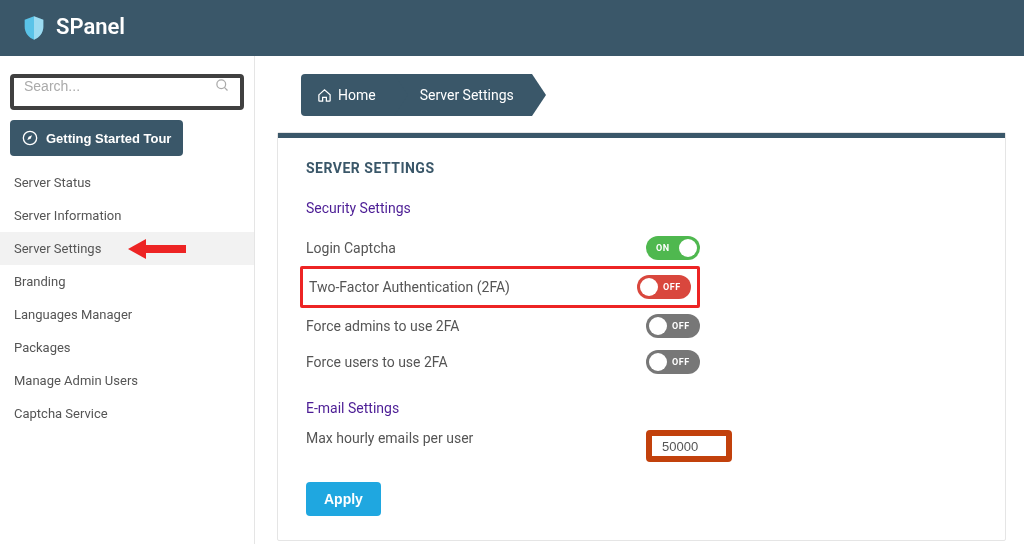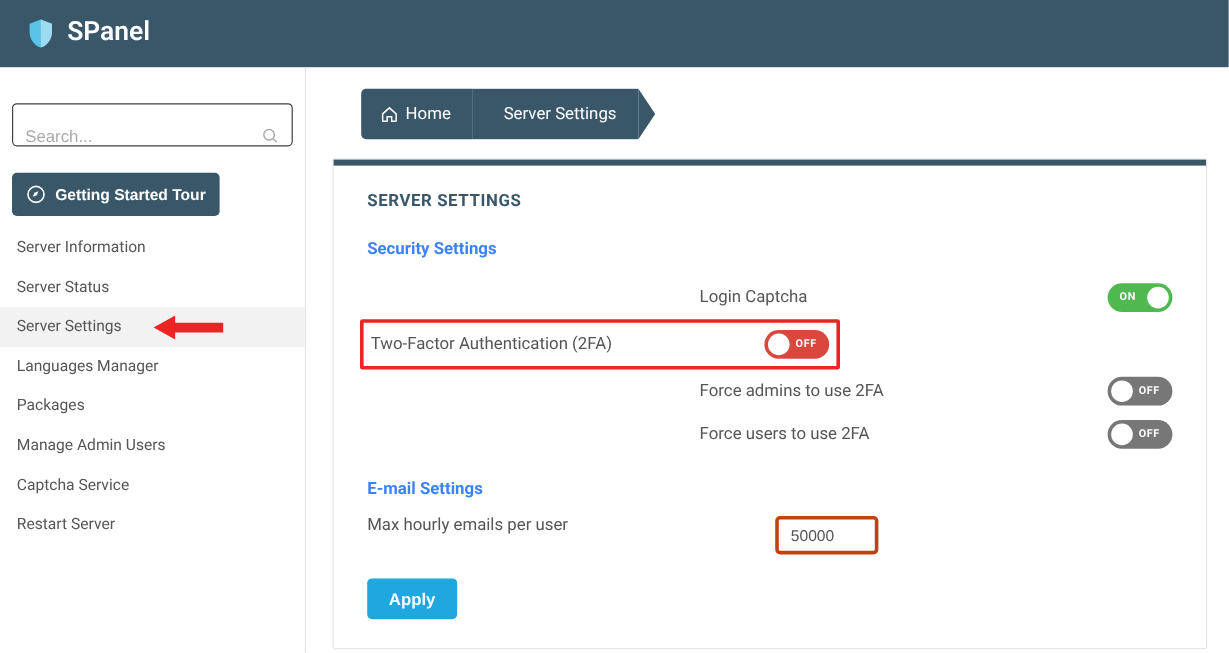--- a/index.html
+++ b/index.html
@@ -5,21 +5,21 @@
 * { box-sizing: border-box; margin: 0; padding: 0; }
 body { font-family: -apple-system, "Segoe UI", Roboto, sans-serif; font-size: 14px; color: #4a4a4a; background: #fff; width: 1024px; height: 544px; overflow: hidden; }
 
 .topbar { display: flex; align-items: center; height: 56px; background: #3a5769; padding: 0 20px; color: #fff; }
 .logo-wrap { display: flex; align-items: flex-start; gap: 8px; }
 .logo-wrap svg { width: 28px; height: 28px; }
 .brand { font-size: 22px; font-weight: 600; color: #fff; }
 
 .layout { display: flex; height: calc(100% - 56px); }
 .sidebar { width: 255px; flex-shrink: 0; border-right: 1px solid #e5e5e5; padding-top: 18px; display: flex; flex-direction: column; gap: 10px; }
-.search-wrap { margin: 12px 10px; position: relative; border: 1px solid #404040; border-radius: 4px; display: flex; align-items: flex-end; height: 36px; }
+.search-wrap { margin: 0 10px; position: relative; border: 4px solid #404040; border-radius: 4px; display: flex; align-items: flex-start; height: 36px; }
 .search-wrap input { border: none; outline: none; flex: 1; padding: 0 10px; font-size: 14px; color: #999; background: transparent; }
 .search-wrap input::placeholder { color: #aaa; }
 .search-wrap .sicon { margin-right: 10px; color: #aaa; display: flex; }
 
 .tour-btn { margin: 0 10px; background: #3a5769; color: #fff; border: none; border-radius: 4px; height: 36px; display: flex; align-items: center; gap: 8px; padding: 0 12px; font-size: 13px; font-weight: 600; cursor: pointer; width: fit-content; }
 .tour-btn svg { width: 16px; height: 16px; }
 
 .section-hdr { background: #3a5769; color: #fff; display: flex; align-items: center; gap: 10px; padding: 10px 14px; font-size: 14px; font-weight: 600; }
 .section-hdr svg { width: 16px; height: 16px; }
 
@@ -34,44 +34,44 @@
 .crumb:first-child { padding-left: 16px; border-radius: 4px 0 0 4px; }
 .crumb::after { content: ""; position: absolute; right: -14px; top: 0; width: 0; height: 0; border-top: 21px solid transparent; border-bottom: 21px solid transparent; border-left: 14px solid #3a5769; z-index: 1; }
 .crumb::before { content: ""; position: absolute; right: -17px; top: 0; width: 0; height: 0; border-top: 21px solid transparent; border-bottom: 21px solid transparent; border-left: 14px solid #fff; z-index: 0; }
 .crumb:last-child::before { display: none; }
 .crumb svg { width: 15px; height: 15px; }
 
 .panel { border: 1px solid #e5e5e5; border-radius: 2px; padding: 0; }
 .topline { height: 5px; background: #3a5769; }
 .panel-body { padding: 22px 28px 24px; }
 .panel-title { font-size: 14px; font-weight: 700; color: #3a5769; letter-spacing: .5px; margin-bottom: 24px; }
-.subhdr { font-size: 14px; font-weight: 700; color: #3b82f6; margin-bottom: 14px; margin-top: 20px; }
+.subhdr { font-size: 14px; font-weight: 400; color: #4c1d95; margin-bottom: 14px; margin-top: 20px; }
 .subhdr:first-of-type { margin-top: 0; }
 
-.setting-row { display: flex; align-items: center; height: 36px; padding: 2px 0; justify-content: flex-end; }
+.setting-row { display: flex; align-items: center; height: 36px; padding: 2px 0; }
 .setting-row .label { width: 340px; font-size: 14px; color: #555; }
 .toggle { width: 54px; height: 24px; border-radius: 12px; position: relative; cursor: pointer; display: flex; align-items: center; }
 .toggle .knob { width: 18px; height: 18px; background: #fff; border-radius: 50%; position: absolute; top: 3px; }
 .toggle .tlabel { font-size: 9px; font-weight: 700; color: #fff; letter-spacing: .5px; }
 .toggle.on { background: #4fb84f; }
 .toggle.on .knob { right: 3px; }
 .toggle.on .tlabel { margin-left: 10px; }
 .toggle.off { background: #777; }
 .toggle.off .knob { left: 3px; }
 .toggle.off .tlabel { margin-left: 26px; }
 .toggle.off-red { background: #d9473d; }
 .toggle.off-red .knob { left: 3px; }
 .toggle.off-red .tlabel { margin-left: 26px; }
 
 .highlight-box { border: 3px solid #ed2424; border-radius: 2px; padding: 0 6px; margin-left: -6px; width: 400px; }
 .highlight-box .setting-row .label { width: 328px; }
 
 .email-row { display: flex; margin-top: 4px; }
 .email-row .label { width: 340px; font-size: 14px; color: #555; }
-.email-row input { width: 86px; height: 32px; border: 3px solid #c2410c; border-radius: 4px; padding: 0 10px; font-size: 13px; color: #555; text-align: left; }
+.email-row input { width: 86px; height: 32px; border: 6px solid #c2410c; border-radius: 4px; padding: 0 10px; font-size: 13px; color: #555; text-align: left; }
 
 .apply-btn { margin-top: 20px; background: #1fa7e0; color: #fff; border: none; border-radius: 4px; padding: 9px 18px; font-size: 14px; font-weight: 600; cursor: pointer; }
 </style>
 </head>
 <body>
 
 <div class="topbar">
   <div class="logo-wrap">
     <svg viewBox="0 0 24 24">
         <path fill="#5ac3e8" d="M12 2 4 5v6c0 5 3.4 9.6 8 11 4.6-1.4 8-6 8-11V5l-8-3z"></path>
@@ -96,36 +96,36 @@
     <button class="tour-btn">
       <svg viewBox="0 0 24 24">
           <circle cx="12" cy="12" r="10" fill="none" stroke="#fff" stroke-width="2"></circle>
           <path fill="#fff" d="m10 10 5-2-2 5-5 2z"></path>
         </svg>
       <span>Getting Started Tour</span>
     </button>
 
 
     <div class="nav-list">
+      <div class="nav-item"><span>Server Status</span></div>
       <div class="nav-item"><span>Server Information</span></div>
-      <div class="nav-item"><span>Server Status</span></div>
       <div class="nav-item active">
         <span>Server Settings</span>
         <span class="arrow-annot">
           <svg width="60" height="22" viewBox="0 0 60 22">
               <path d="M60 11 H18" stroke="#ed2424" stroke-width="8" stroke-linecap="round"></path>
               <path d="M20 1 L2 11 L20 21 Z" fill="#ed2424"></path>
             </svg>
         </span>
       </div>
+      <div class="nav-item"><span>Branding</span></div>
       <div class="nav-item"><span>Languages Manager</span></div>
       <div class="nav-item"><span>Packages</span></div>
       <div class="nav-item"><span>Manage Admin Users</span></div>
       <div class="nav-item"><span>Captcha Service</span></div>
-      <div class="nav-item"><span>Restart Server</span></div>
     </div>
   </div>
 
   <div class="main">
     <div class="breadcrumb">
       <div class="crumb">
         <svg viewBox="0 0 24 24">
             <path fill="none" stroke="#fff" stroke-width="2" d="M3 11 12 3l9 8v9a1 1 0 0 1-1 1h-5v-6h-6v6H4a1 1 0 0 1-1-1z"></path>
           </svg>
         <span>Home</span>

